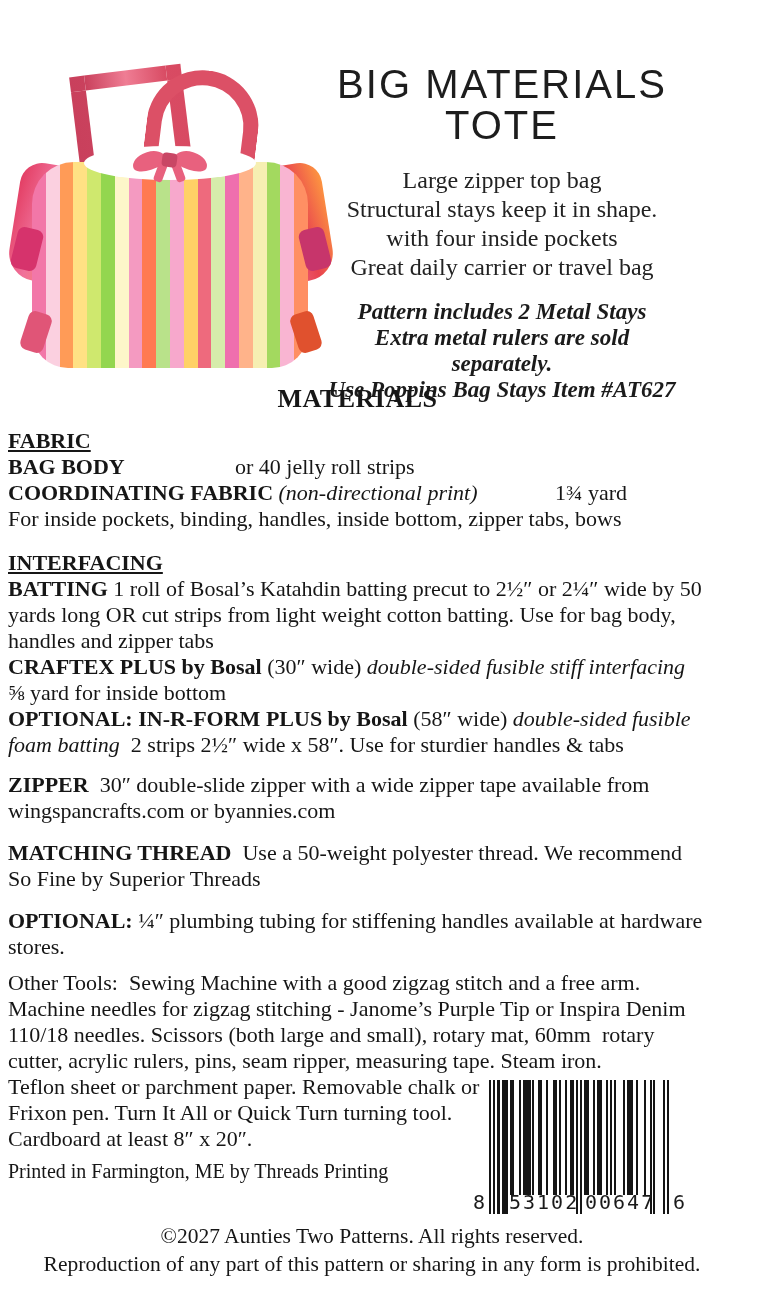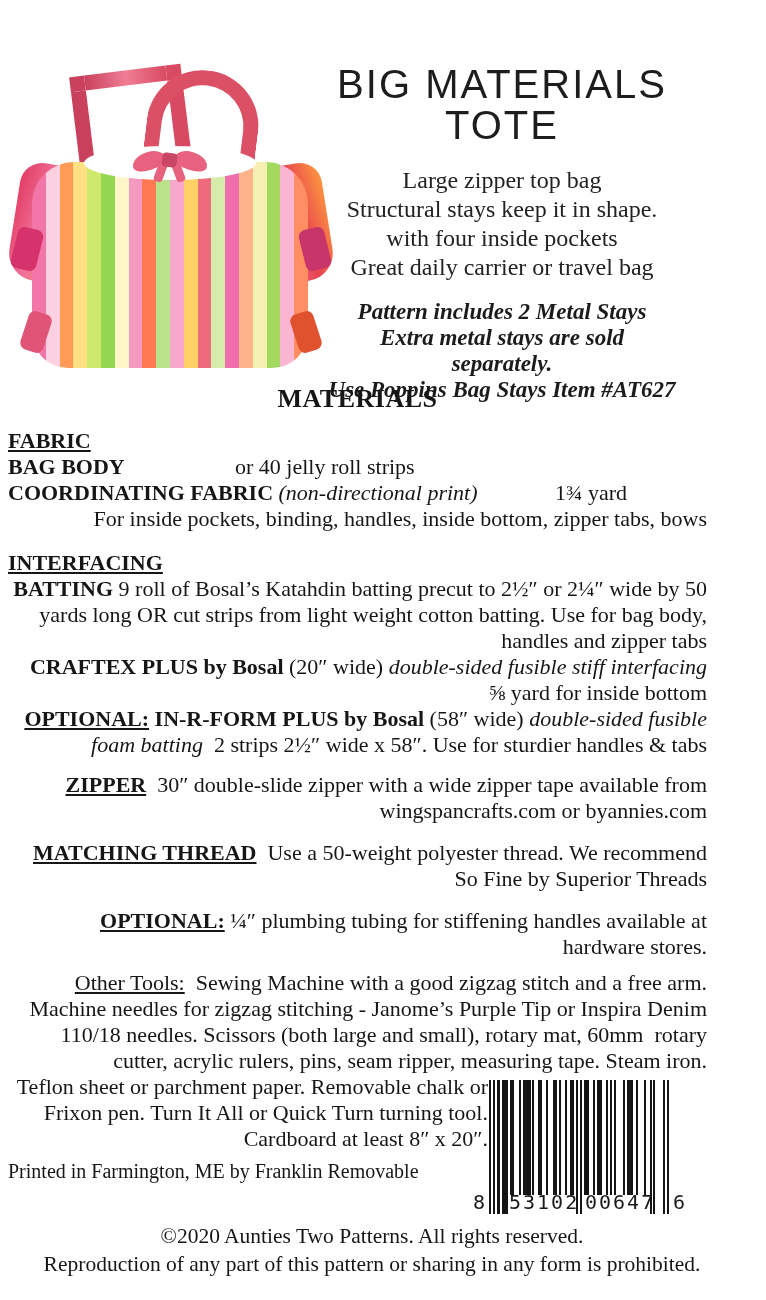--- a/index.html
+++ b/index.html
@@ -38,27 +38,27 @@
   .bow .loop-r{right:2px;transform:rotate(18deg);}
   .bow .knot{position:absolute;left:32px;top:5px;width:15px;height:14px;background:#c94765;border-radius:4px;transform:rotate(8deg);}
   .bow .tail{position:absolute;width:9px;height:20px;background:#e8617e;border-radius:3px;top:14px;}
   .bow .tail-l{left:26px;transform:rotate(20deg);}
   .bow .tail-r{left:44px;transform:rotate(-20deg);}
 
   
   .content{position:absolute;left:8px;top:386px;width:699px;font-size:22px;line-height:26px;color:#161616;}
   .materials-h{margin:0 0 16px 0;text-align:center;font-size:26px;font-weight:bold;letter-spacing:0.5px;}
   .sec-head{font-weight:bold;text-decoration:underline;}
-  .runs,.plain{white-space:pre-wrap;text-align:right;}
-  .r-b{font-weight:bold;} .r-i{font-style:italic;} .r-u{text-decoration:underline;}
+  .runs,.plain{white-space:pre-wrap;}
+  .r-b{font-weight:bold;} .r-i{font-style:italic;} .r-u{}
   .row{display:flex;}
   .row .lbl{flex:none;width:227px;font-weight:bold;}
   .coord{position:relative;}
   .coord .amount{position:absolute;left:547px;top:0;}
-  .mt14{margin-top:14px;} .mt16{margin-top:16px;margin-left:16px;} .mt18{margin-top:18px;} .mt10{margin-top:10px;}
+  .mt14{margin-top:14px;} .mt16{margin-top:16px;} .mt18{margin-top:18px;} .mt10{margin-top:10px;}
   .tools2{width:480px;}
   .printed{margin-top:6px;font-size:20px;}
 
   
   .barcode{position:absolute;left:489px;top:1080px;width:182px;height:136px;}
   .bars{position:relative;height:134px;display:flex;align-items:flex-start;}
   .bc-digits{position:absolute;top:110px;left:0;width:100%;height:24px;
              font-family:"DejaVu Sans Mono",monospace;font-size:20px;color:#1a1a1a;}
   .bc-digits span{position:absolute;top:0;}
   .bc-l{left:-16px;} .bc-r{right:-14px;}
@@ -97,21 +97,21 @@
   <div class="title-block">
     <h1 class="big-title"><span>BIG MATERIALS</span><br><span>TOTE</span></h1>
     <div class="desc">
         <div>Large zipper top bag</div>
         <div>Structural stays keep it in shape.</div>
         <div>with four inside pockets</div>
         <div>Great daily carrier or travel bag</div>
       </div>
     <div class="note">
         <div>Pattern includes 2 Metal Stays</div>
-        <div>Extra metal stays are sold separately.</div>
+        <div>Extra metal rulers are sold separately.</div>
         <div>Use Poppins Bag Stays Item #AT627</div>
       </div>
   </div>
 
   <div class="content">
     <h2 class="materials-h">MATERIALS</h2>
 
     <div class="sec-head">FABRIC</div>
     <div class="row">
       <div class="lbl">BAG BODY</div>
@@ -119,32 +119,32 @@
           <div>or 40 jelly roll strips</div>
         </div>
     </div>
     <div class="coord">
       <span class="runs"><span class="r-b">COORDINATING FABRIC </span><span class="r-i">(non-directional print)</span></span>
       <span class="amount">1¾ yard</span>
     </div>
     <div class="plain">For inside pockets, binding, handles, inside bottom, zipper tabs, bows</div>
 
     <div class="sec-head mt18">INTERFACING</div>
-    <div class="runs"><span class="r-b">BATTING</span><span> 9 roll of Bosal’s Katahdin batting precut to 2½″ or 2¼″ wide by 50 yards long OR cut strips from light weight cotton batting. Use for bag body, handles and zipper tabs</span></div>
-    <div class="runs"><span class="r-b">CRAFTEX PLUS by Bosal</span><span> (20″ wide) </span><span class="r-i">double-sided fusible stiff interfacing</span><span>
+    <div class="runs"><span class="r-b">BATTING</span><span> 1 roll of Bosal’s Katahdin batting precut to 2½″ or 2¼″ wide by 50 yards long OR cut strips from light weight cotton batting. Use for bag body, handles and zipper tabs</span></div>
+    <div class="runs"><span class="r-b">CRAFTEX PLUS by Bosal</span><span> (30″ wide) </span><span class="r-i">double-sided fusible stiff interfacing</span><span>
 ⅝ yard for inside bottom</span></div>
     <div class="runs"><span class="r-b r-u">OPTIONAL:</span><span class="r-b"> IN-R-FORM PLUS by Bosal</span><span> (58″ wide) </span><span class="r-i">double-sided fusible foam batting</span><span>  2 strips 2½″ wide x 58″. Use for sturdier handles &amp; tabs</span></div>
 
     <div class="runs mt14"><span class="r-b r-u">ZIPPER</span><span>  30″ double-slide zipper with a wide zipper tape available from wingspancrafts.com or byannies.com</span></div>
     <div class="runs mt16"><span class="r-b r-u">MATCHING THREAD</span><span>  Use a 50-weight polyester thread. We recommend So Fine by Superior Threads</span></div>
     <div class="runs mt16"><span class="r-b r-u">OPTIONAL:</span><span> ¼″ plumbing tubing for stiffening handles available at hardware stores.</span></div>
 
     <div class="runs mt10"><span class="r-u">Other Tools:</span><span>  Sewing Machine with a good zigzag stitch and a free arm. Machine needles for zigzag stitching - Janome’s Purple Tip or Inspira Denim 110/18 needles. Scissors (both large and small), rotary mat, 60mm  rotary cutter, acrylic rulers, pins, seam ripper, measuring tape. Steam iron.</span></div>
     <div class="plain tools2">Teflon sheet or parchment paper. Removable chalk or Frixon pen. Turn It All or Quick Turn turning tool. Cardboard at least 8″ x 20″.</div>
-    <div class="printed">Printed in Farmington, ME by Franklin Removable</div>
+    <div class="printed">Printed in Farmington, ME by Threads Printing</div>
   </div>
 
   <div class="barcode">
     <div class="bars">
         <div style="flex: 0 0 auto; width: 1.9px; height: 134px; background: rgb(21, 21, 21);"></div>
         <div style="flex: 0 0 auto; width: 1.9px; height: 134px; background: transparent;"></div>
         <div style="flex: 0 0 auto; width: 1.9px; height: 134px; background: rgb(21, 21, 21);"></div>
         <div style="flex: 0 0 auto; width: 1.9px; height: 134px; background: transparent;"></div>
         <div style="flex: 0 0 auto; width: 1.9px; height: 134px; background: rgb(21, 21, 21);"></div>
         <div style="flex: 0 0 auto; width: 1.9px; height: 134px; background: rgb(21, 21, 21);"></div>
@@ -240,17 +240,17 @@
       </div>
     <div class="bc-digits">
       <span class="bc-l">8</span>
       <span class="bc-g1">53102</span>
       <span class="bc-g2">00647</span>
       <span class="bc-r">6</span>
     </div>
   </div>
 
   <div class="copyright">
-    <div>©2020 Aunties Two Patterns. All rights reserved.</div>
+    <div>©2027 Aunties Two Patterns. All rights reserved.</div>
     <div>Reproduction of any part of this pattern or sharing in any form is prohibited.</div>
   </div>
 
 </div>
 
 </body></html>

